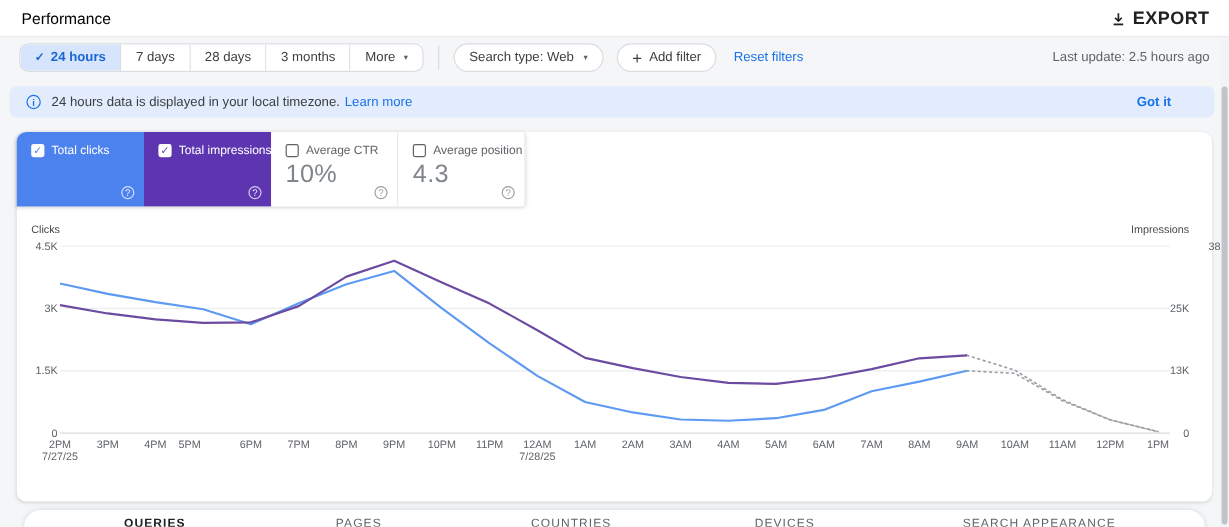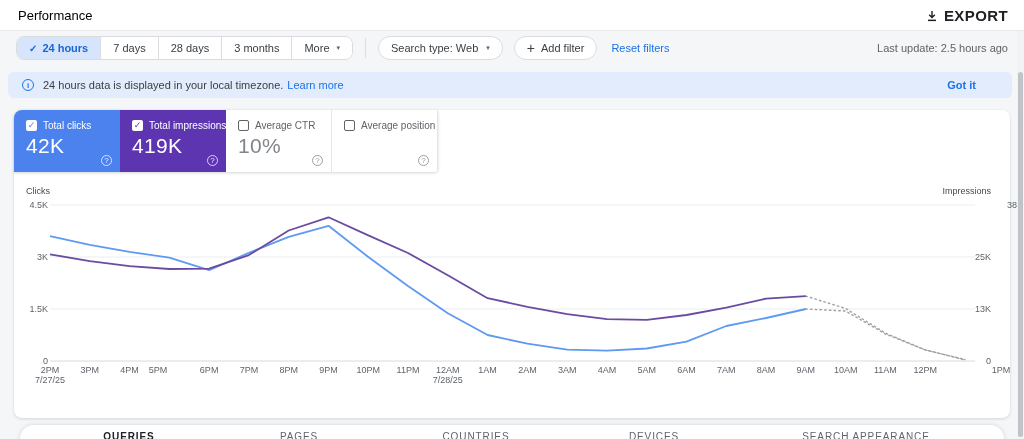--- a/index.html
+++ b/index.html
@@ -132,44 +132,43 @@
   <a class="gotit">Got it</a>
 </div>
 
 <div class="card">
   <div class="tiles" id="tiles">
       <div class="tile color" style="background: rgb(76, 130, 238);">
         <div class="tile-row">
        <span class="cb on" style="color:#4c82ee">✓</span>
        <span class="tile-lbl">Total clicks</span>
      </div>
-     <div class="tile-val">42K</div>
      <span class="help">?</span>
       </div>
       <div class="tile color" style="background: rgb(94, 53, 177);">
         <div class="tile-row">
        <span class="cb on" style="color:#5e35b1">✓</span>
        <span class="tile-lbl">Total impressions</span>
      </div>
-     <div class="tile-val">419K</div>
      <span class="help">?</span>
       </div>
       <div class="tile white">
         <div class="tile-row">
        <span class="cb off" style=""></span>
        <span class="tile-lbl">Average CTR</span>
      </div>
      <div class="tile-val">10%</div>
      <span class="help">?</span>
       </div>
       <div class="tile white">
         <div class="tile-row">
        <span class="cb off" style=""></span>
        <span class="tile-lbl">Average position</span>
      </div>
+     <div class="tile-val">4.3</div>
      <span class="help">?</span>
       </div>
     </div>
   <div class="chart" id="chart">
     <div class="ax-title" style="left:2px; width:34px; text-align:right;">Clicks</div>
     <div class="ax-title" style="left:890px; width:87px; text-align:right;">Impressions</div>
   <div class="tick" style="left: 0px; width: 34px; top: 90px; text-align: right;">4.5K</div>
       <div class="tick" style="left: 962px; width: 47px; top: 90px; text-align: right;">38K</div>
       <div class="tick" style="left: 0px; width: 34px; top: 142px; text-align: right;">3K</div>
       <div class="tick" style="left: 930px; width: 47px; top: 142px; text-align: right;">25K</div>
@@ -251,21 +250,21 @@
       </div>
       <div class="xlab" style="left: 831.652px;">
         <div>10AM</div>
       </div>
       <div class="xlab" style="left: 871.435px;">
         <div>11AM</div>
       </div>
       <div class="xlab" style="left: 911.217px;">
         <div>12PM</div>
       </div>
-      <div class="xlab" style="left: 951px; margin-left: 36px;">
+      <div class="xlab" style="left: 951px;">
         <div>1PM</div>
       </div>
     </div>
 </div>
 
 <div class="bottom" id="tabs">
     <div class="tab active" style="left: 109px;">QUERIES</div>
     <div class="tab" style="left: 279px;">PAGES</div>
     <div class="tab" style="left: 456px;">COUNTRIES</div>
     <div class="tab" style="left: 634px;">DEVICES</div>

